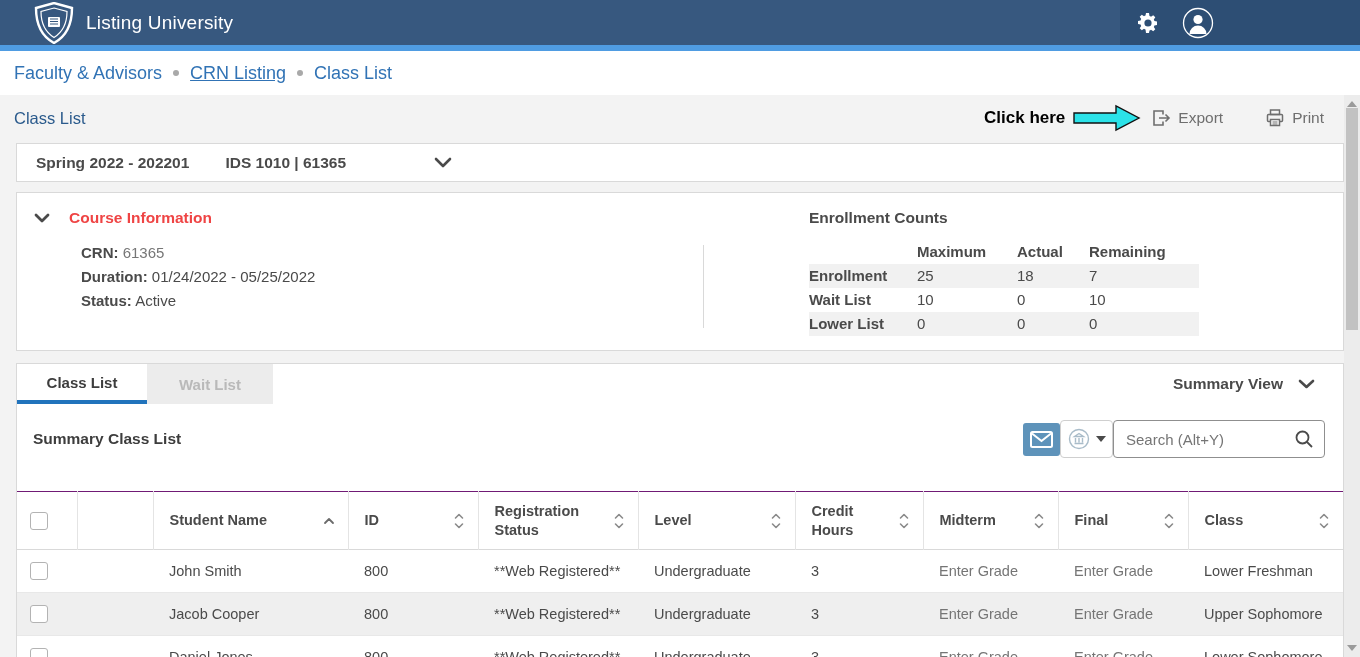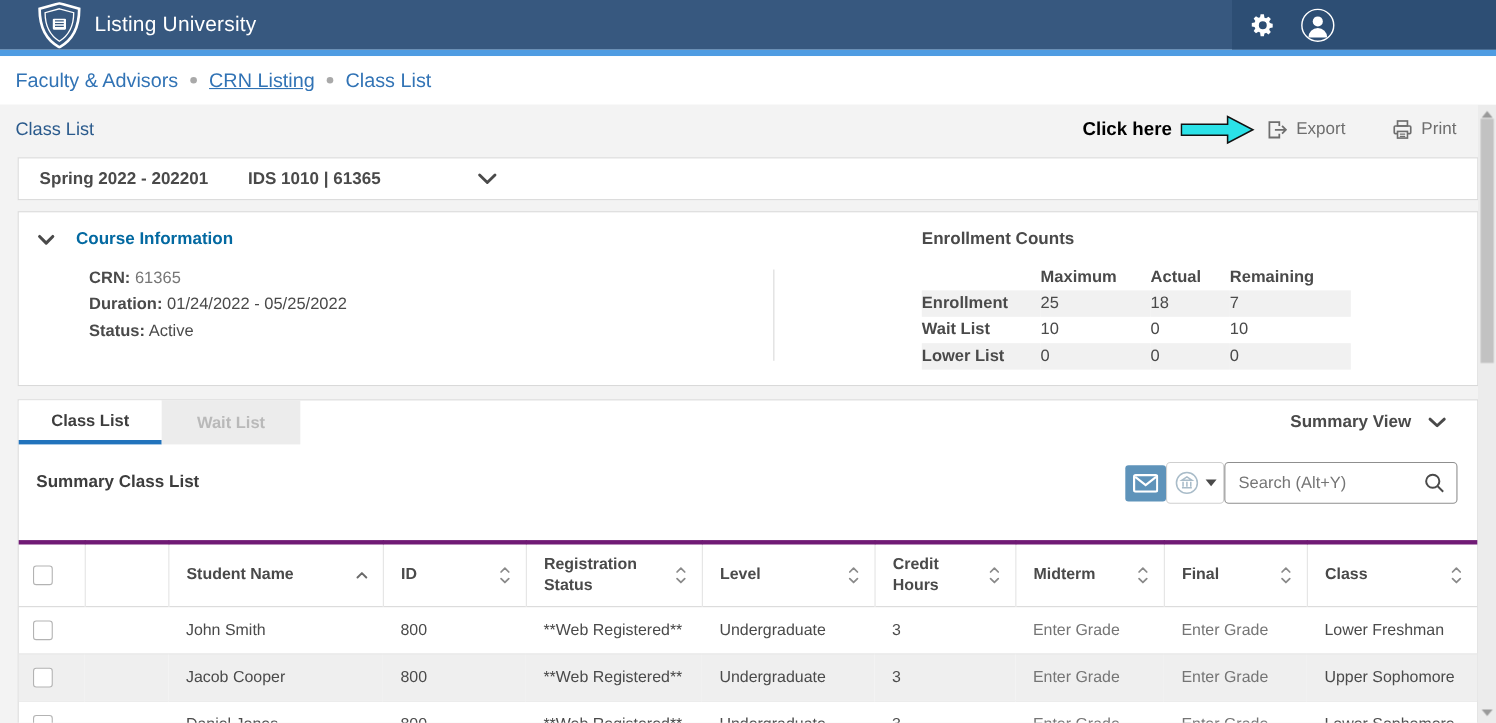--- a/index.html
+++ b/index.html
@@ -38,28 +38,28 @@
   .content { padding:0 16px; }
   .panel { background:#fff; border:1px solid #d9d9d9; }
 
   .term-panel { margin-top:2px; height:39px; display:flex; align-items:center;
     padding-left:19px; font-weight:bold; color:#4a4a4a; font-size:15.5px; cursor:pointer; }
   .term-label { margin-right:36px; }
   .term-chevron { margin-left:88px; display:flex; }
 
   .info-panel { margin-top:10px; height:159px; position:relative; padding-top:16px; }
   .info-header { display:flex; align-items:center; gap:19px; padding-left:17px; }
-  .section-title { font-weight:bold; font-size:15.5px; color:#0369a1; }
+  .section-title { font-weight:bold; font-size:15.5px; color:#ef4444; }
   .info-body { padding-left:64px; margin-top:14px; font-size:15px; color:#4a4a4a; line-height:24px; }
   .course-title { font-weight:bold; }
   .kv b { font-weight:bold; }
   .muted-val { color:#767676; }
   .v-divider { position:absolute; left:686px; top:52px; bottom:22px; width:1px; background:#d9d9d9; }
 
-  .enroll { position:absolute; left:821px; top:16px; width:390px; font-size:15px; color:#4a4a4a; }
+  .enroll { position:absolute; left:792px; top:16px; width:390px; font-size:15px; color:#4a4a4a; }
   .enroll-title { font-weight:bold; font-size:15.5px; margin-bottom:13px; }
   .enroll-grid { display:grid; grid-template-columns:108px 100px 72px 110px; }
   .enroll-grid > div { height:24px; line-height:24px; }
   .eh { font-weight:bold; }
   .shade { background:#f1f1f1; }
   .erow-label { font-weight:bold; padding-left:0; }
 
   
   .list-panel { margin-top:12px; height:320px; }
   .tabs-row { height:40px; display:flex; align-items:stretch; }
@@ -81,21 +81,21 @@
     border-right:5px solid transparent; border-top:6px solid #4a4a4a; }
   .search-box { height:38px; width:212px; border:1px solid #8f8f8f; border-radius:4px;
     display:flex; align-items:center; padding:0 10px 0 12px; background:#fff; }
   .search-box input { border:none; outline:none; flex:1; font-size:15px; color:#555;
     font-family:inherit; min-width:0; }
   .search-box input::placeholder { color:#757575; opacity:1; }
 
   
   .table-wrap { margin-top:33px; }
   table { width:100%; border-collapse:collapse; table-layout:fixed; color:#4a4a4a; }
-  thead tr { height:58px; border-top:4px solid #701a75; border-bottom:1px solid #d9d9d9; }
+  thead tr { height:58px; border-top:1px solid #701a75; border-bottom:1px solid #d9d9d9; }
   th { font-weight:bold; font-size:14.5px; text-align:left; padding-left:16px;
     position:relative; border-left:1px solid #e4e4e4; cursor:pointer; line-height:19px; }
   th.no-sep { border-left:none; }
   .sort { position:absolute; right:13px; top:50%; transform:translateY(-50%); display:flex; }
   tbody tr { height:43px; border-bottom:1px solid #e8e8e8; }
   tbody tr.alt { background:#efefef; }
   td { padding-left:16px; font-size:14.5px; }
   .cb { width:18px; height:18px; border:1px solid #b3b3b3; border-radius:3px;
     background:#fff; margin-left:13px; display:block; cursor:pointer; }
   .grade-link { color:#757575; cursor:pointer; }

